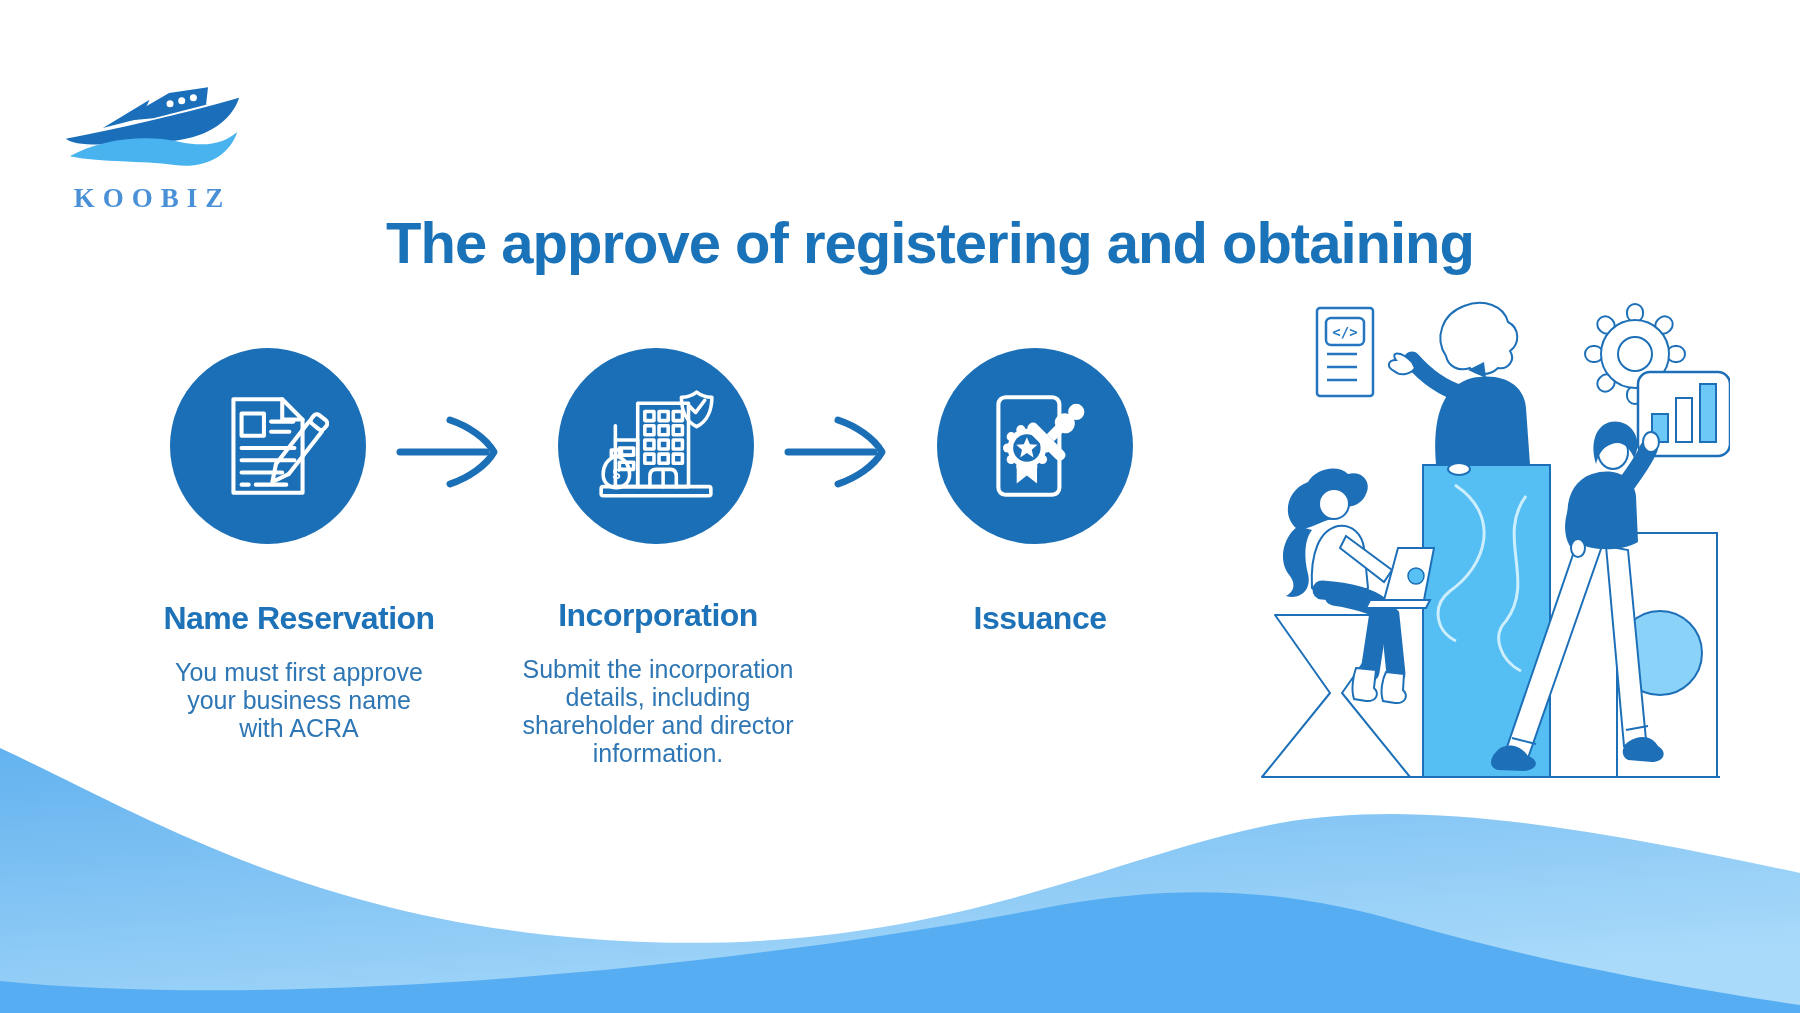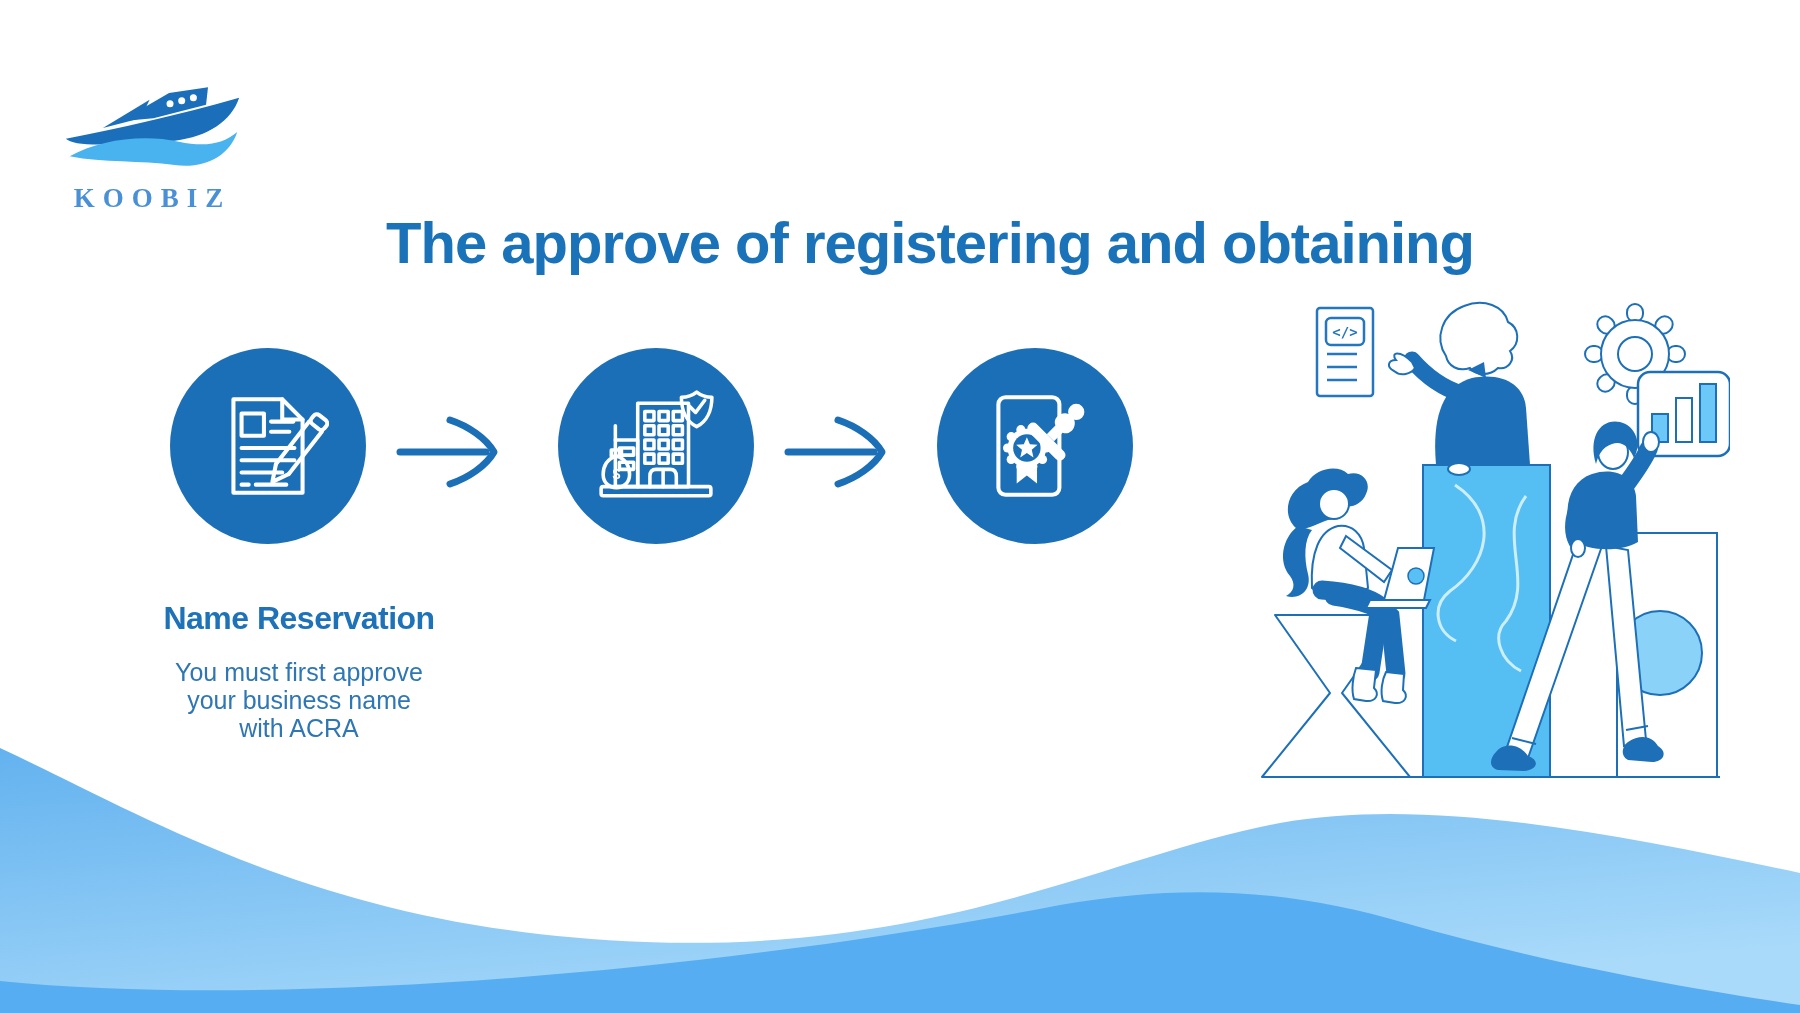--- a/index.html
+++ b/index.html
@@ -142,21 +142,29 @@
       </g>
     </svg>
   </div>
 
   <div class="step s1">
     <h2>Name Reservation</h2>
     <p>You must first approve
 your business name
 with ACRA</p>
   </div>
+  <div class="step s2">
+    <h2>Incorporation</h2>
+    <p>Submit the incorporation
+details, including
+shareholder and director
+information.</p>
+  </div>
   <div class="step s3">
+    <h2>Issuance</h2>
   </div>
 
   <svg class="illus" width="480" height="492" viewBox="0 0 480 492">
 
     <path d="M16,487 H470" stroke="#1d70b8" stroke-width="2" fill="none"></path>
 
     <g stroke="#2376bf" fill="#fff" stroke-width="2.5">
       <rect x="67" y="18" width="56" height="88" rx="3"></rect>
       <rect x="76" y="28" width="38" height="27" rx="5" fill="none"></rect>
       <text x="95" y="47" text-anchor="middle" font-size="14" font-weight="bold" font-family="DejaVu Sans Mono, monospace" fill="#2376bf" stroke="none">&lt;/&gt;</text>

